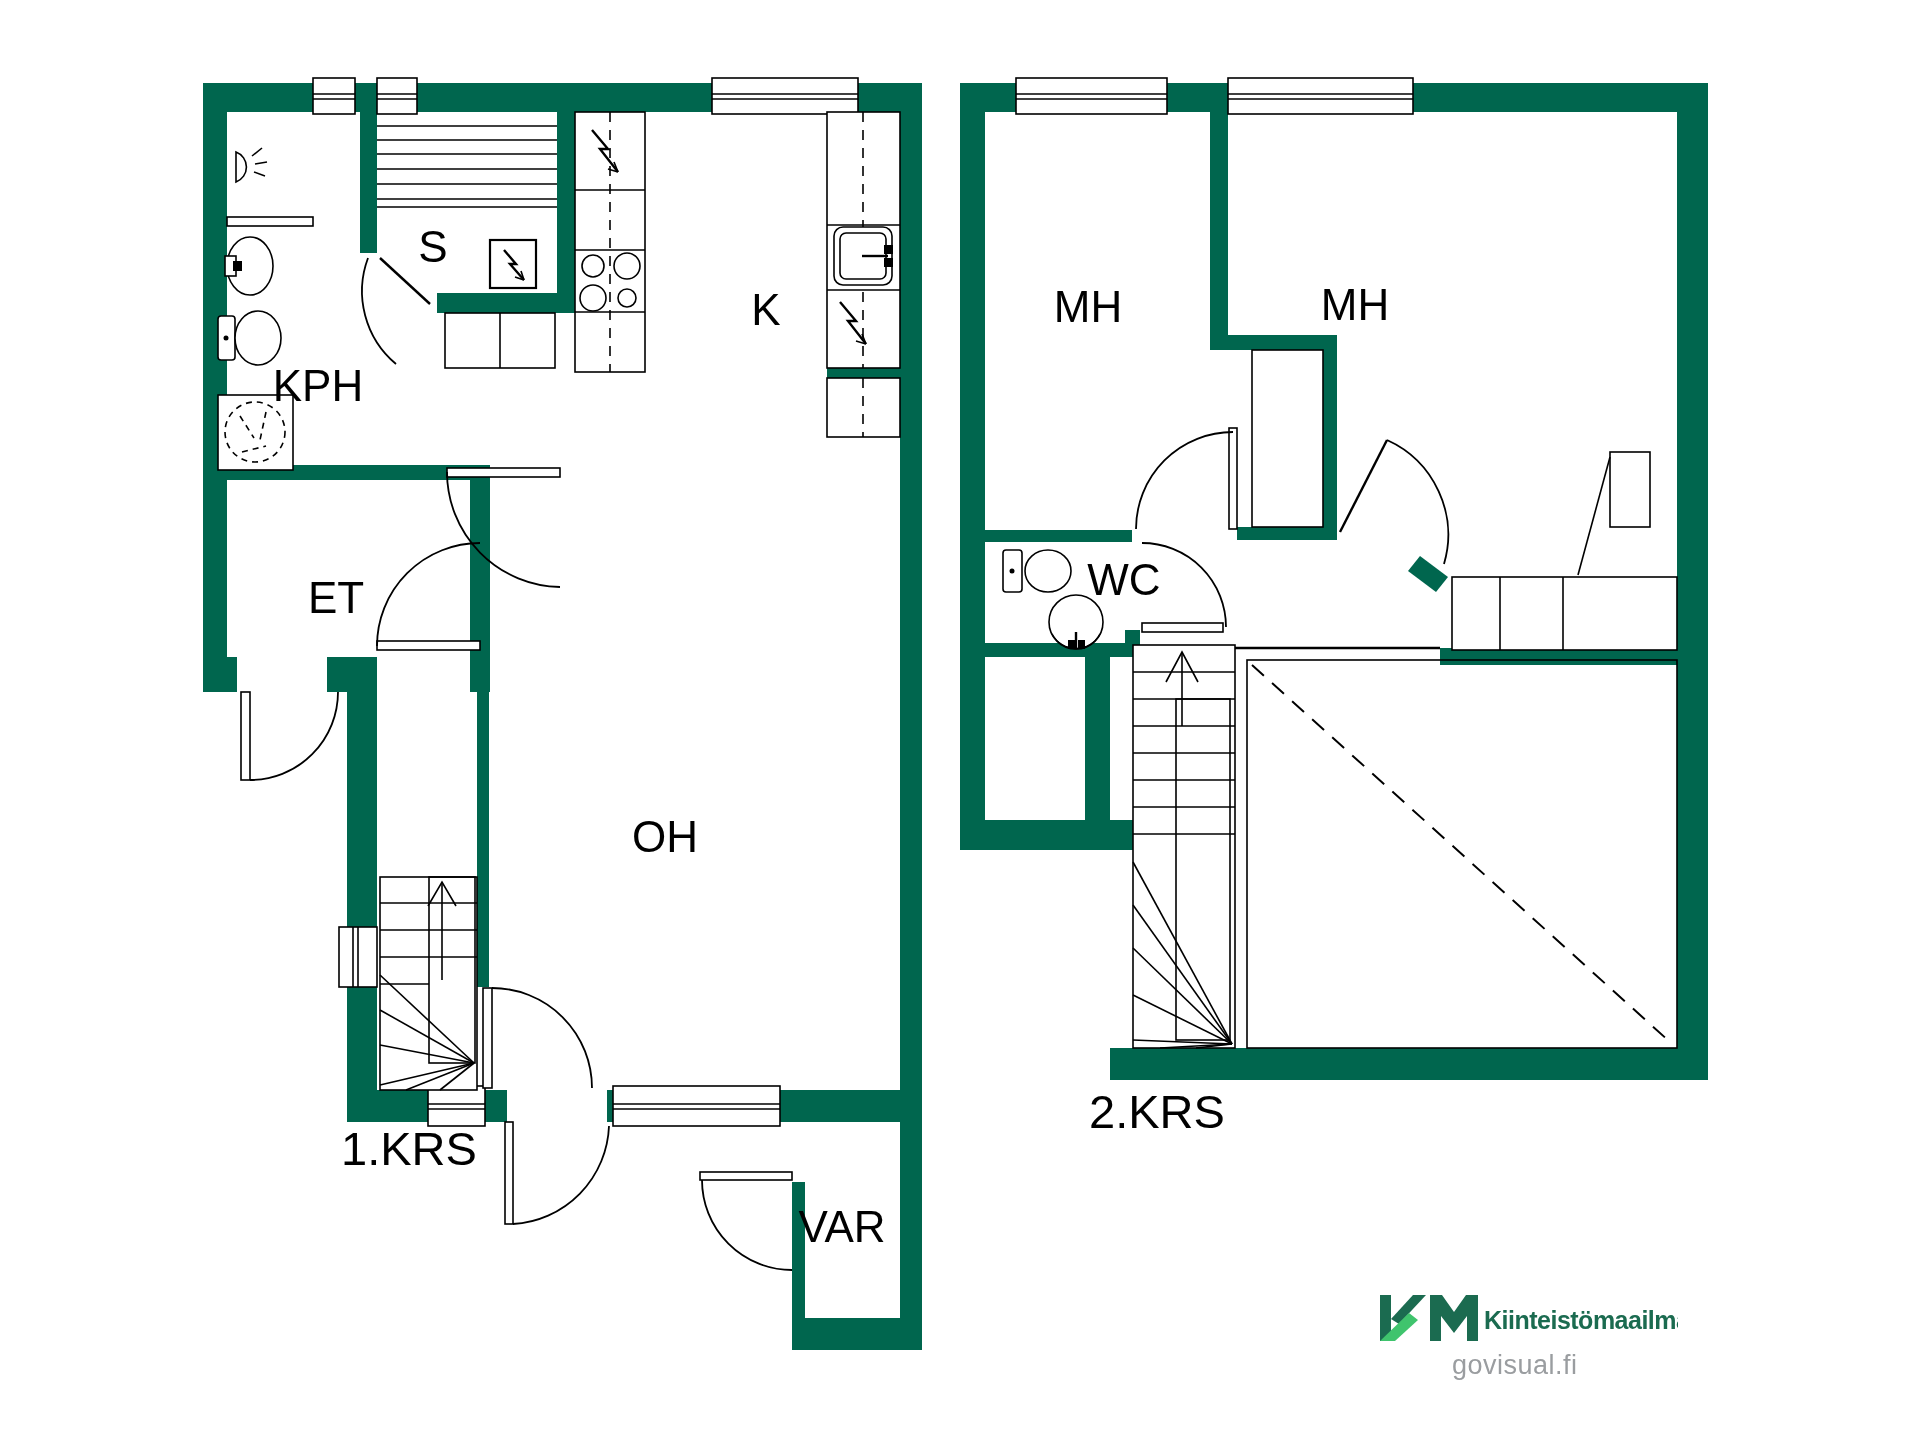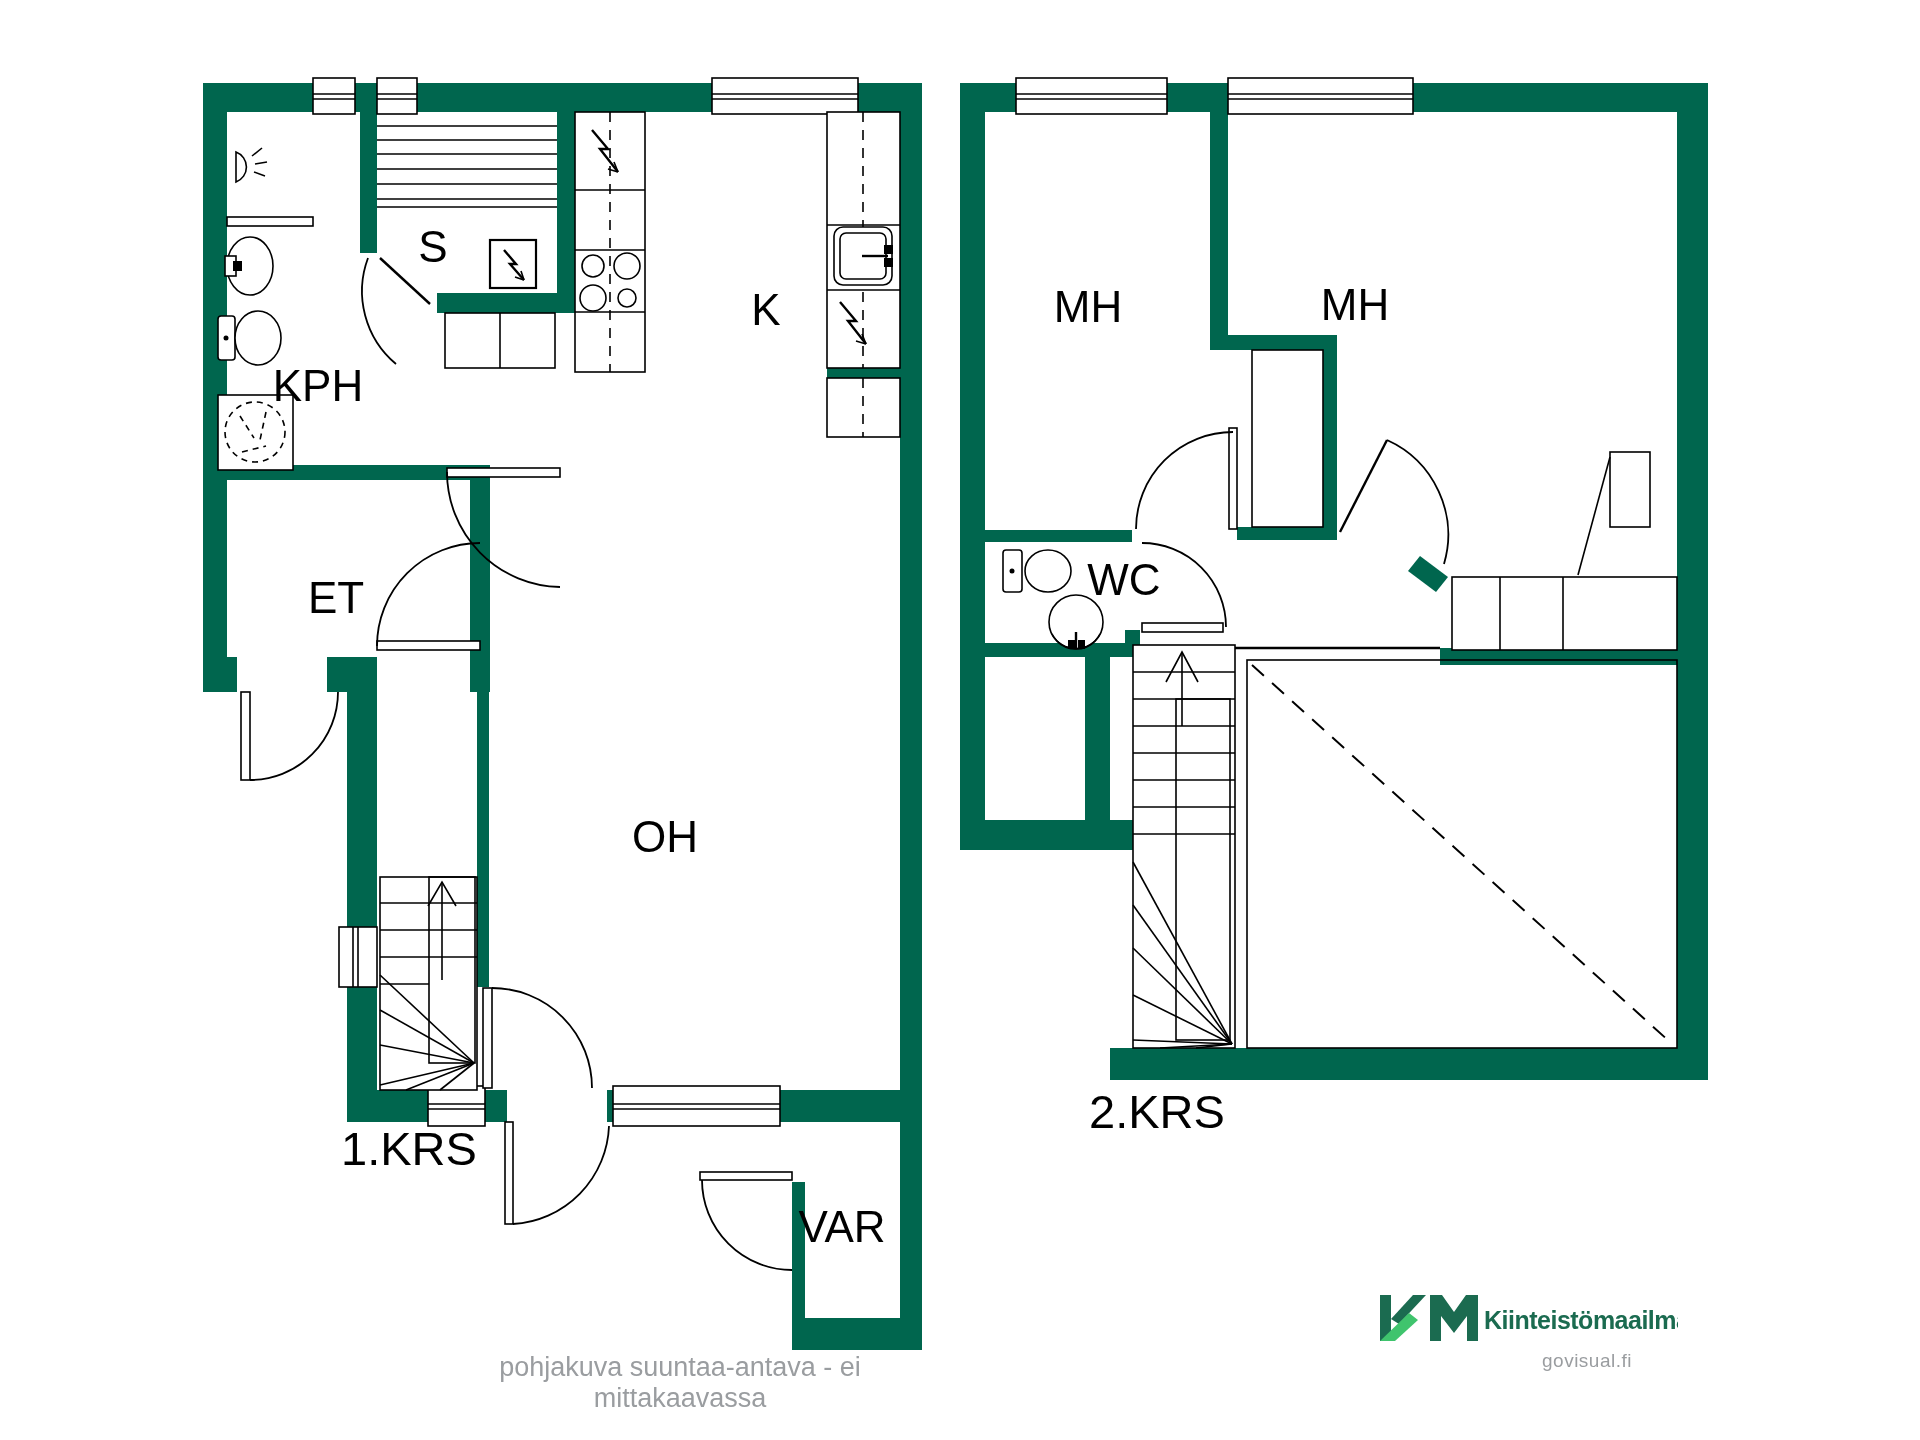--- a/index.html
+++ b/index.html
@@ -11,22 +11,22 @@
   .thin{stroke:#000;stroke-width:1.6;fill:none;}
   .thick{stroke:#000;stroke-width:2.4;fill:none;}
   .arc{stroke:#000;stroke-width:1.8;fill:none;}
   .dash{stroke:#000;stroke-width:1.6;fill:none;stroke-dasharray:10 8;}
   .dashsm{stroke:#000;stroke-width:1.6;fill:none;stroke-dasharray:6 5;}
   .dashbig{stroke:#000;stroke-width:2;fill:none;stroke-dasharray:16 11;}
   .roomlabel{font-family:"Liberation Sans",sans-serif;font-size:44px;fill:#000;text-anchor:middle;}
   .floorlabel{font-family:"Liberation Sans",sans-serif;font-size:47px;fill:#000;text-anchor:middle;}
   .disclaimer{position:absolute;left:420px;top:1352px;width:520px;text-align:center;
               font-size:27px;color:var(--muted,#9a9da0);}
-  .watermark{position:absolute;left:1452px;top:1350px;width:180px;text-align:right;
-             font-size:19px;color:var(--muted,#9a9da0);letter-spacing:.5px;}
+  .watermark{position:absolute;left:1452px;top:1350px;width:180px;
+             font-size:27px;color:var(--muted,#9a9da0);letter-spacing:.5px;}
   .logo{position:absolute;left:1378px;top:1292px;width:300px;height:54px;}
   .logo svg{position:static;}
   .logo-text{font-family:"Liberation Sans",sans-serif;font-size:25px;font-weight:bold;
              fill:var(--logodark,#1b6b50);letter-spacing:-0.5px;}
 </style>
 </head>
 <body>
 
 <div class="canvas">
 
@@ -338,21 +338,20 @@
     <text class="roomlabel" x="665" y="852">OH</text>
     <text class="roomlabel" x="842" y="1242">VAR</text>
     <text class="roomlabel" x="1088" y="322">MH</text>
     <text class="roomlabel" x="1355" y="320">MH</text>
     <text class="roomlabel" x="1124" y="595">WC</text>
     <text class="floorlabel" x="409" y="1165">1.KRS</text>
     <text class="floorlabel" x="1157" y="1128">2.KRS</text>
   </g>
 </svg>
 
-<div class="disclaimer">pohjakuva suuntaa-antava - ei mittakaavassa</div>
 <div class="watermark">govisual.fi</div>
 
 <div class="logo">
   <svg width="300" height="54" viewBox="0 0 300 54">
     <g>
       <rect x="2" y="3" width="11" height="46" fill="var(--logodark,#1b6b50)"></rect>
       <polygon points="13,27 35,3 48,3 21,32" fill="var(--logodark,#1b6b50)"></polygon>
       <polygon points="2,49 31,21 40,28 17,49" fill="var(--logolight,#3fc46d)"></polygon>
       <path d="M52 49 V3 L64 3 L76 20 L88 3 L100 3 V49 H89 V24 L76 41 L63 24 V49 Z" fill="var(--logodark,#1b6b50)"></path>
     </g>

